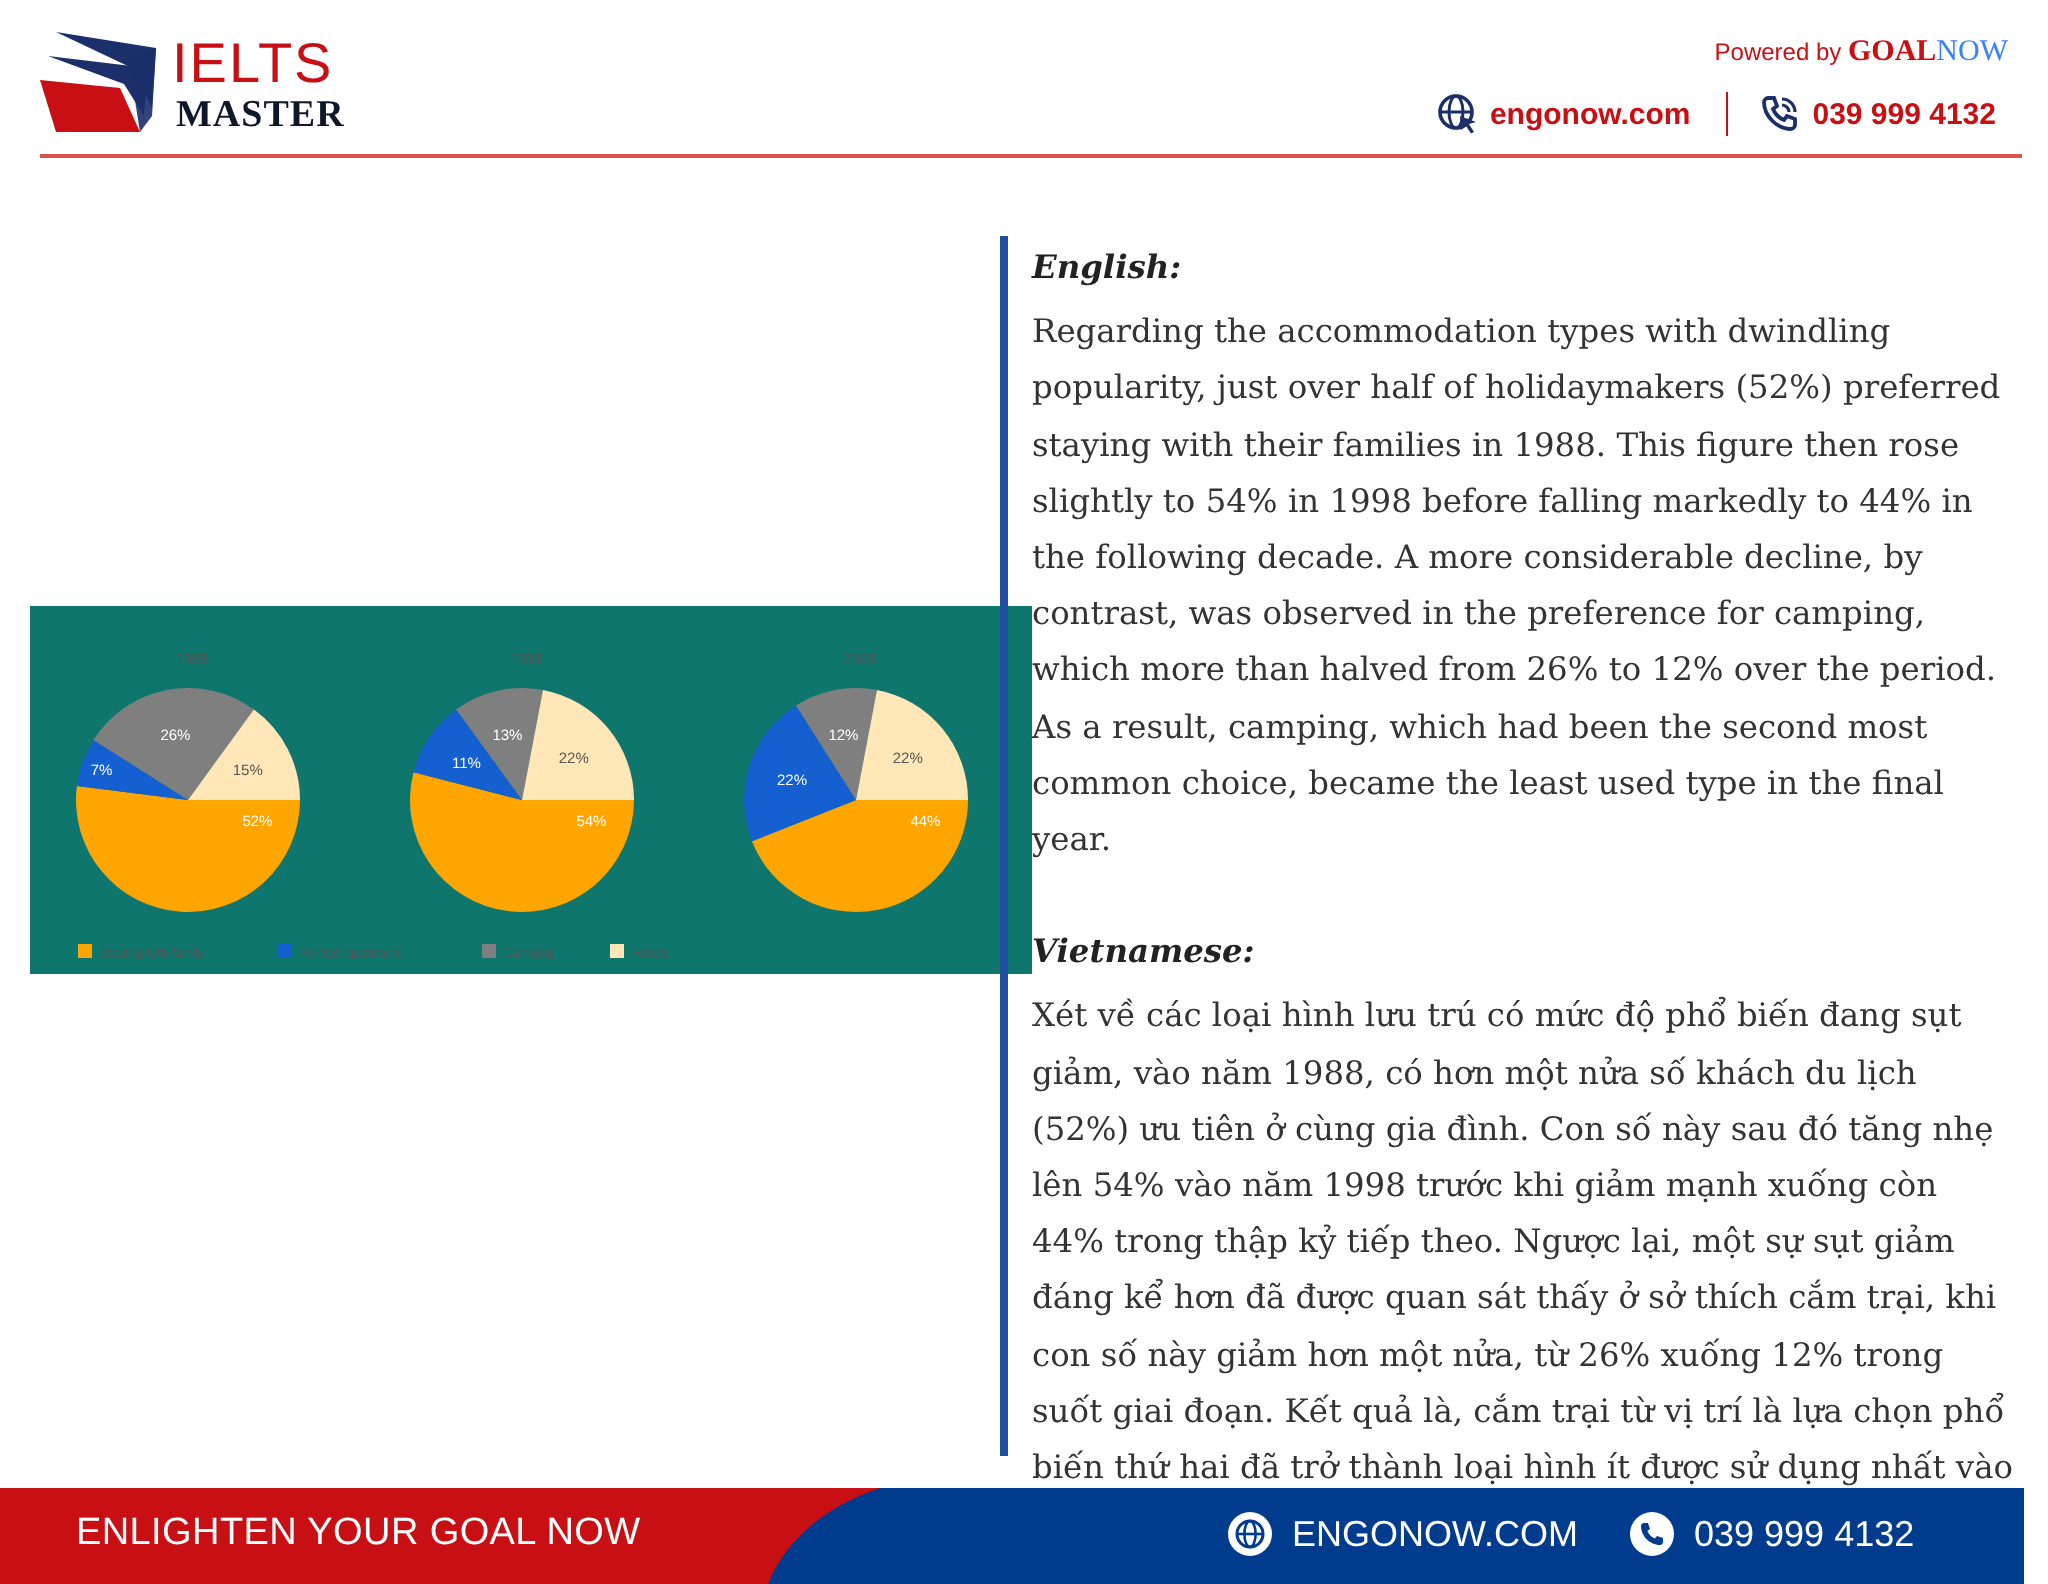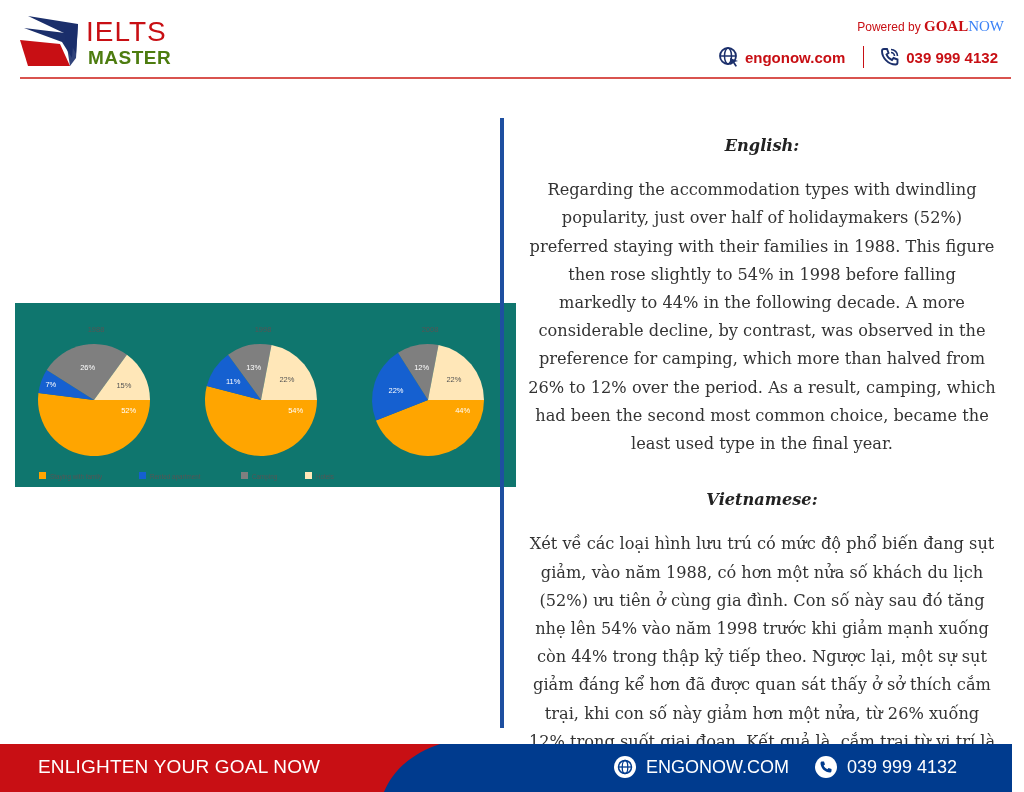--- a/index.html
+++ b/index.html
@@ -2,37 +2,37 @@
 <html><head>
 <meta charset="utf-8">
 <style>
   * { box-sizing: border-box; margin: 0; padding: 0; }
   html, body { width: 1024px; height: 792px; background: #ffffff; overflow: hidden; }
   body { position: relative; font-family: "Liberation Sans", sans-serif; }
 
   .header { position: absolute; left: 0; top: 0; width: 1024px; height: 80px; }
   .logo { position: absolute; left: 20px; top: 14px; width: 170px; height: 56px; }
   .logo-text-1 { position: absolute; left: 66px; top: 3px; font-family: "Liberation Sans", sans-serif; font-weight: normal; font-size: 28px; color: #c80f14; letter-spacing: 1px; line-height: 30px; }
-  .logo-text-2 { position: absolute; left: 68px; top: 34px; font-family: Liberation Sans, sans-serif; font-weight: bold; font-size: 19px; color: #4d7c0f; letter-spacing: 0.5px; line-height: 20px; }
+  .logo-text-2 { position: absolute; left: 68px; top: 34px; font-family: Liberation Serif, serif; font-weight: bold; font-size: 19px; color: #0f172a; letter-spacing: 0.5px; line-height: 20px; }
   .powered { position: absolute; right: 20px; top: 18px; font-size: 12px; color: #c80f14; }
   .powered b { font-family: "Liberation Serif", serif; font-size: 15px; color: #c80f14; }
   .powered .now { font-family: "Liberation Serif", serif; font-weight: normal; font-size: 15px; color: #3b82f6; }
   .contact { position: absolute; right: 26px; top: 46px; display: flex; align-items: center; font-weight: bold; font-size: 15px; color: #c80f14; }
   .contact .item { display: flex; align-items: center; gap: 6px; }
   .contact .sep { width: 1px; height: 22px; background: #c80f14; margin: 0 16px 0 18px; }
   .contact svg { display: block; }
   .header-line { position: absolute; left: 20px; top: 77px; width: 991px; height: 2px; background: #d9534f; }
 
   .chart-box { position: absolute; left: 15px; top: 303px; width: 501px; height: 184px; background: #0f766e; }
   .chart-box svg { position: absolute; left: 0; top: 0; }
 
   .right-col { position: absolute; left: 500px; top: 118px; width: 4px; height: 610px; background: #1e4fa0; }
   .text-col { position: absolute; left: 512px; top: 116px; width: 500px; font-family: "DejaVu Serif", serif; font-size: 16.2px; line-height: 28.2px; color: #333333; }
   .text-col .label { font-weight: bold; font-style: italic; color: #222; }
-  .text-col p { margin: 16px; text-align: center; }
+  .text-col p { margin: 4px; }
   .text-col .vn-block { margin-top: 28px; }
 
   .footer { position: absolute; left: 0; top: 744px; width: 1012px; height: 48px; background: #003b8e; }
   .footer-red { position: absolute; left: 0; top: 0; height: 48px; width: 1024px; }
   .footer-slogan { position: absolute; left: 38px; top: 12px; font-family: "Liberation Sans", sans-serif; font-size: 19px; color: #ffffff; letter-spacing: 0.2px; }
   .footer-contact { position: absolute; left: 614px; top: 12px; display: flex; align-items: center; color: #fff; font-size: 18px; }
   .footer-contact .fitem { display: flex; align-items: center; gap: 10px; }
   .footer-contact .fitem + .fitem { margin-left: 26px; }
 </style>
 </head>

